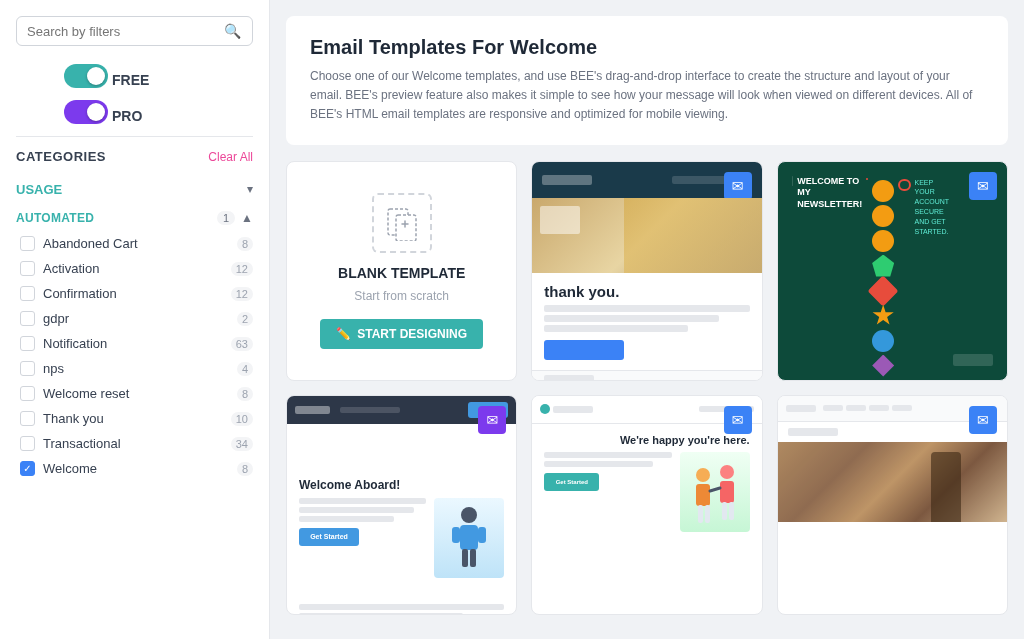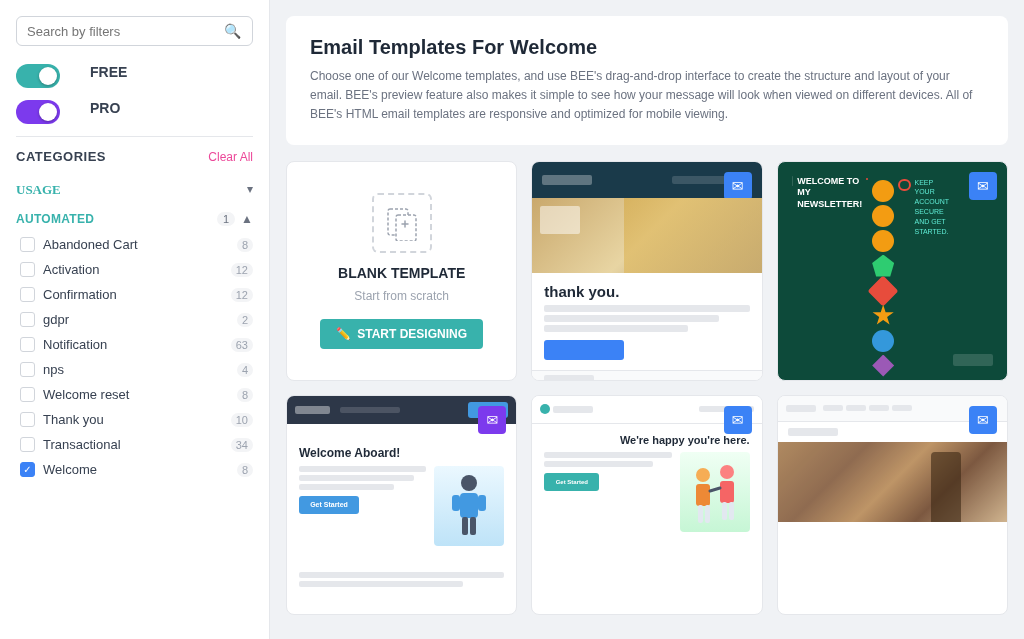--- a/index.html
+++ b/index.html
@@ -25,23 +25,24 @@
       margin-bottom: 18px;
       background: #fff;
     }
     .search-box input {
       border: none; outline: none; flex: 1; font-size: 13px; color: #374151;
     }
     .search-icon { color: #6b7280; font-size: 14px; }
 
     .toggle-row {
       display: flex;
-      align-items: flex-start;
-      gap: 30px;
+      align-items: flex-end;
+      gap: 4px;
       margin-bottom: 12px;
+      margin-left: 48px;
     }
     .toggle-label { font-size: 14px; font-weight: 600; color: #374151; }
 
     
     .toggle {
       position: relative;
       width: 44px;
       height: 24px;
       border-radius: 12px;
       cursor: pointer;
@@ -69,21 +70,20 @@
     }
     .categories-title { font-size: 13px; font-weight: 700; color: #374151; letter-spacing: 0.5px; }
     .clear-all { font-size: 12px; color: #ec4899; cursor: pointer; text-decoration: none; }
 
     .section-row {
       display: flex;
       justify-content: space-between;
       align-items: flex-start;
       padding: 8px 0;
       cursor: pointer;
-      font-family: Liberation Serif, serif;
     }
     .section-label { font-size: 13px; font-weight: 600; color: #38b2ac; }
     .chevron { font-size: 12px; color: #6b7280; }
 
     .subsection-row {
       display: flex;
       justify-content: space-between;
       align-items: center;
       padding: 6px 0;
       cursor: pointer;
@@ -368,21 +368,21 @@
       <div class="email-badge email-badge-purple">✉</div>
 
       <div style="background:#2d3748; height:28px; display:flex; align-items:center; padding:0 8px; gap:4px;">
         <div style="background:rgba(255,255,255,0.4); width:35px; height:8px; border-radius:2px;"></div>
         <div style="background:rgba(255,255,255,0.15); width:60px; height:6px; border-radius:2px; margin-left:6px;"></div>
         <div style="background:#4299e1; width:40px; height:16px; border-radius:3px; margin-left:auto; display:flex; align-items:center; justify-content:center;">
           <span style="font-size:6px; color:#fff;">Sign in</span>
         </div>
       </div>
 
-      <div style="padding:22px 12px;">
+      <div style="padding:22px 12px;margin-top:32px;">
         <div style="font-size:12px; font-weight:700; color:#1f2937; margin-bottom:6px;">Welcome Aboard!</div>
         <div style="display:flex; gap:8px; align-items:flex-start;">
           <div style="flex:1;">
             <div style="background:#e5e7eb; height:6px; border-radius:2px; margin-bottom:3px;"></div>
             <div style="background:#e5e7eb; height:6px; border-radius:2px; margin-bottom:3px; width:90%;"></div>
             <div style="background:#e5e7eb; height:6px; border-radius:2px; margin-bottom:6px; width:75%;"></div>
             <div style="background:#4299e1; height:18px; width:60px; border-radius:3px; display:flex; align-items:center; justify-content:center;">
               <span style="font-size:7px; color:#fff; font-weight:600;">Get Started</span>
             </div>
           </div>

